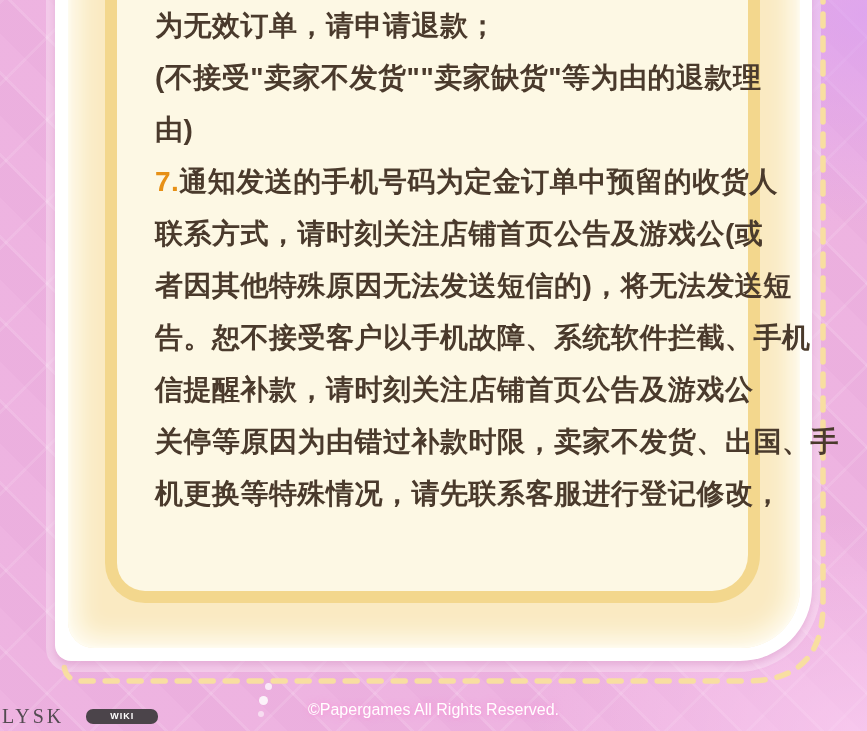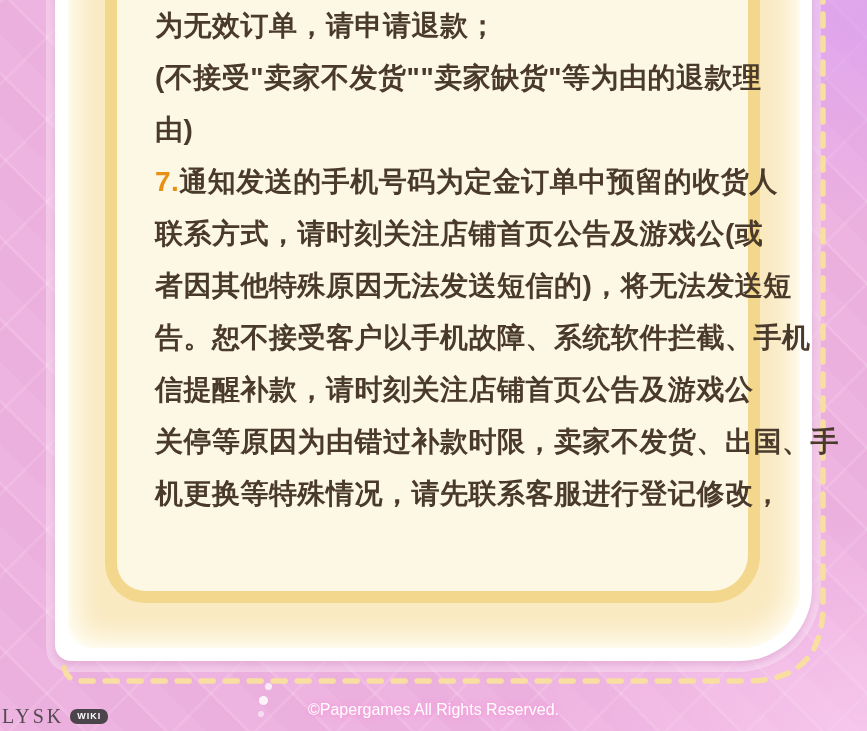--- a/index.html
+++ b/index.html
@@ -56,30 +56,30 @@
   .terms .line{white-space:nowrap;}
   .terms .hl{color:#E79015;}
   .sparkle{
     position:absolute;border-radius:50%;background:#FFFFFF;z-index:5;
   }
   .sp1{left:265px;top:683px;width:7px;height:7px;opacity:0.75;}
   .sp2{left:259px;top:696px;width:9px;height:9px;opacity:0.85;}
   .sp3{left:258px;top:711px;width:6px;height:6px;opacity:0.55;}
   .watermark{
     position:absolute;left:2px;top:705px;z-index:6;
-    display:flex;align-items:center;gap:6px;
+    display:flex;align-items:center;gap:22px;
   }
   .wm-text{
     font-family:"Liberation Serif",serif;
     font-size:20px;color:#544B52;letter-spacing:3px;font-weight:500;
   }
   .wm-badge{
     display:inline-block;background:#4B444A;color:#FFFFFF;
     font-size:9px;font-weight:700;letter-spacing:1px;
-    padding:3px 7px;border-radius:7px;line-height:1;
+    padding:3px 24px;border-radius:7px;line-height:1;
   }
   .footer{
     position:absolute;left:50%;top:701px;transform:translateX(-50%);
     z-index:6;white-space:nowrap;
     font-size:16px;font-weight:400;color:#FFFFFF;
     text-shadow:0 0 3px #F4ABDF, 0 0 5px #F2A3DB, 0 0 9px #F2A3DB, 1px 1px 2px #F2A3DB;
   }
 </style>
 </head>
 <body>

